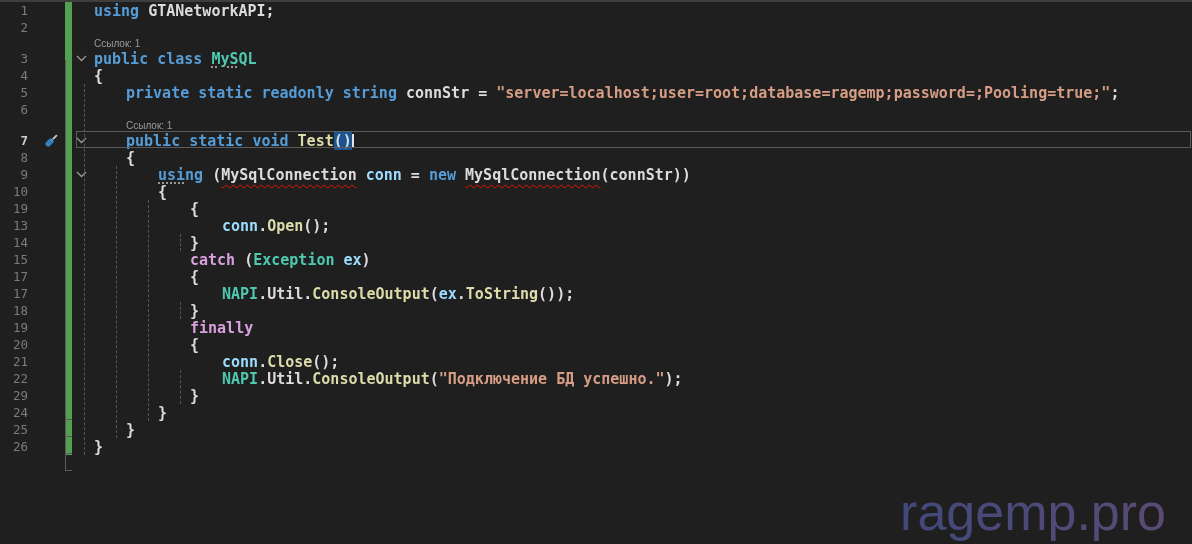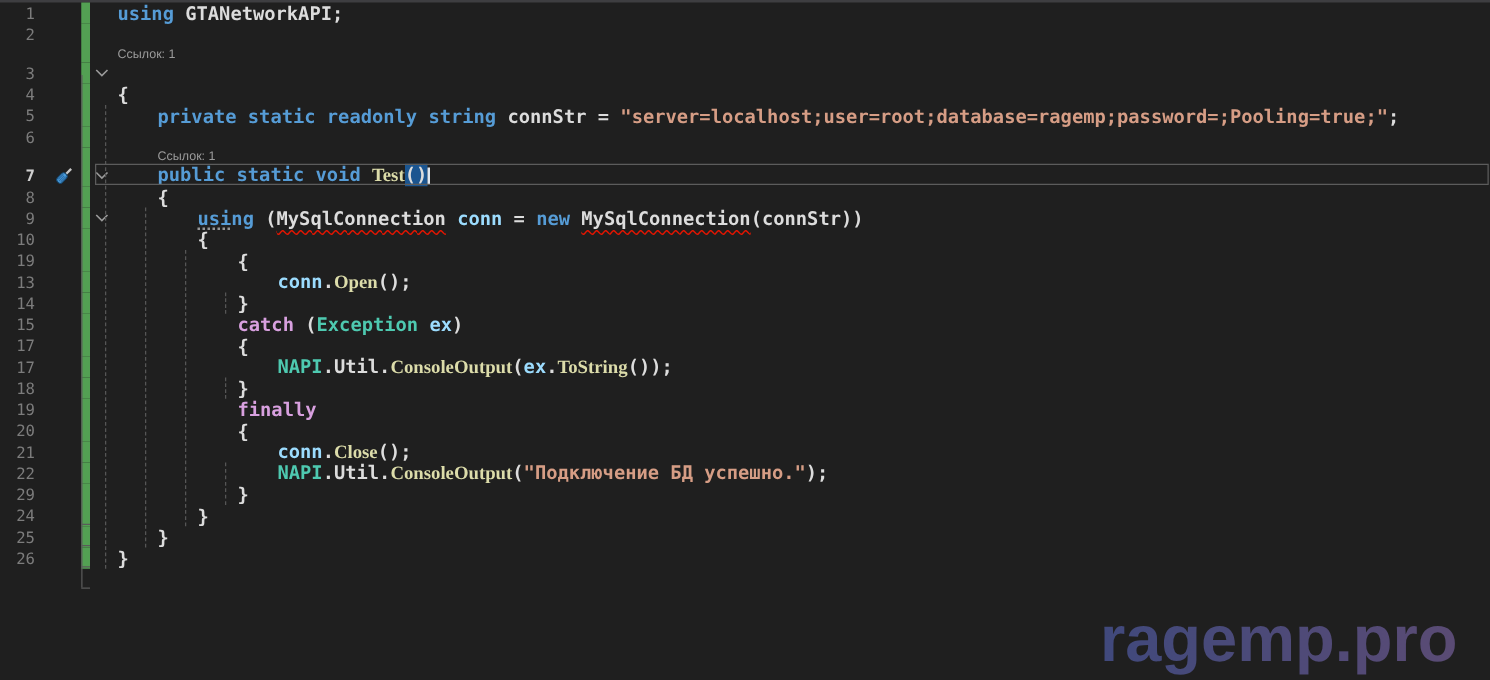--- a/index.html
+++ b/index.html
@@ -20,35 +20,35 @@
   .row.lens{height:14px;}
   .num{width:28px;padding-right:10px;box-sizing:content-box;text-align:right;
        font-size:12.5px;color:var(--lineno);flex:0 0 auto;}
   .row.cur .num{color:var(--linenoActive);font-weight:bold;}
   .iconcol{width:27px;flex:0 0 auto;display:flex;align-items:center;justify-content:center;}
   .bar{width:7px;align-self:stretch;background:var(--green);flex:0 0 auto;}
   .fold{width:18px;flex:0 0 auto;display:flex;align-items:center;justify-content:center;}
   .content{white-space:pre;font-size:15px;font-weight:bold;color:var(--pln);flex:1 1 auto;}
   .lens .content{font-family:"Liberation Sans",sans-serif;font-size:10px;font-weight:normal;color:var(--lens);}
   .kw{color:var(--kw);} .ctrl{color:var(--ctrl);} .cls{color:var(--cls);}
-  .meth{color:var(--meth);font-family:Liberation Serif, serif;} .var{color:var(--var);} .str{color:var(--str);} .pln{color:var(--pln);}
+  .meth{color:var(--meth);} .var{color:var(--var);} .str{color:var(--str);} .pln{color:var(--pln);}
   .sq{text-decoration-line:underline;text-decoration-style:wavy;
       text-decoration-color:var(--err);text-decoration-thickness:1px;text-underline-offset:4px;}
   .dots{text-decoration-line:underline;text-decoration-style:dotted;
         text-decoration-color:#979797;text-decoration-thickness:2px;text-underline-offset:3px;}
   .hl{background:var(--hlbg);}
   .cursor{display:inline-block;width:2px;height:14px;background:#dfe6ee;vertical-align:middle;margin-left:0px;}
   .overlay{position:absolute;pointer-events:none;}
   .iguide{border-left:1px dashed #565656;width:0;}
   .oline{background:var(--guide);width:1px;}
   .otick{background:var(--guide);height:1px;width:7px;}
   #curline{border:1px solid var(--curborder);background:transparent;}
   #watermark{
     position:absolute;right:26px;bottom:2px;font-family:"Liberation Sans",sans-serif;
-    font-weight:bold;font-size:52px;letter-spacing:0px;
+    font-weight:normal;font-size:52px;letter-spacing:0px;
     background:linear-gradient(90deg,var(--wm1),var(--wm2));
     -webkit-background-clip:text;background-clip:text;color:transparent;
   }
 </style>
 </head>
 <body>
 
 <div id="editor">
   <div id="topstrip"></div>
 
@@ -76,20 +76,21 @@
       </div>
       <div class="row">
         <div class="num">3</div>
         <div class="iconcol"></div>
         <div class="bar"></div>
         <div class="fold">
           <svg width="11" height="7" viewBox="0 0 11 7">
             <path d="M1 1 L5.5 5.5 L10 1" stroke="#9a9a9a" stroke-width="1.3" fill="none"></path>
           </svg>
         </div>
+        <div class="content" style="padding-left: 4px;"><span class="kw">public class </span><span class="cls dots">MyS</span><span class="cls">QL</span></div>
       </div>
       <div class="row">
         <div class="num">4</div>
         <div class="iconcol"></div>
         <div class="bar"></div>
         <div class="fold"></div>
         <div class="content" style="padding-left: 4px;"><span class="pln">{</span></div>
       </div>
       <div class="row">
         <div class="num">5</div>

